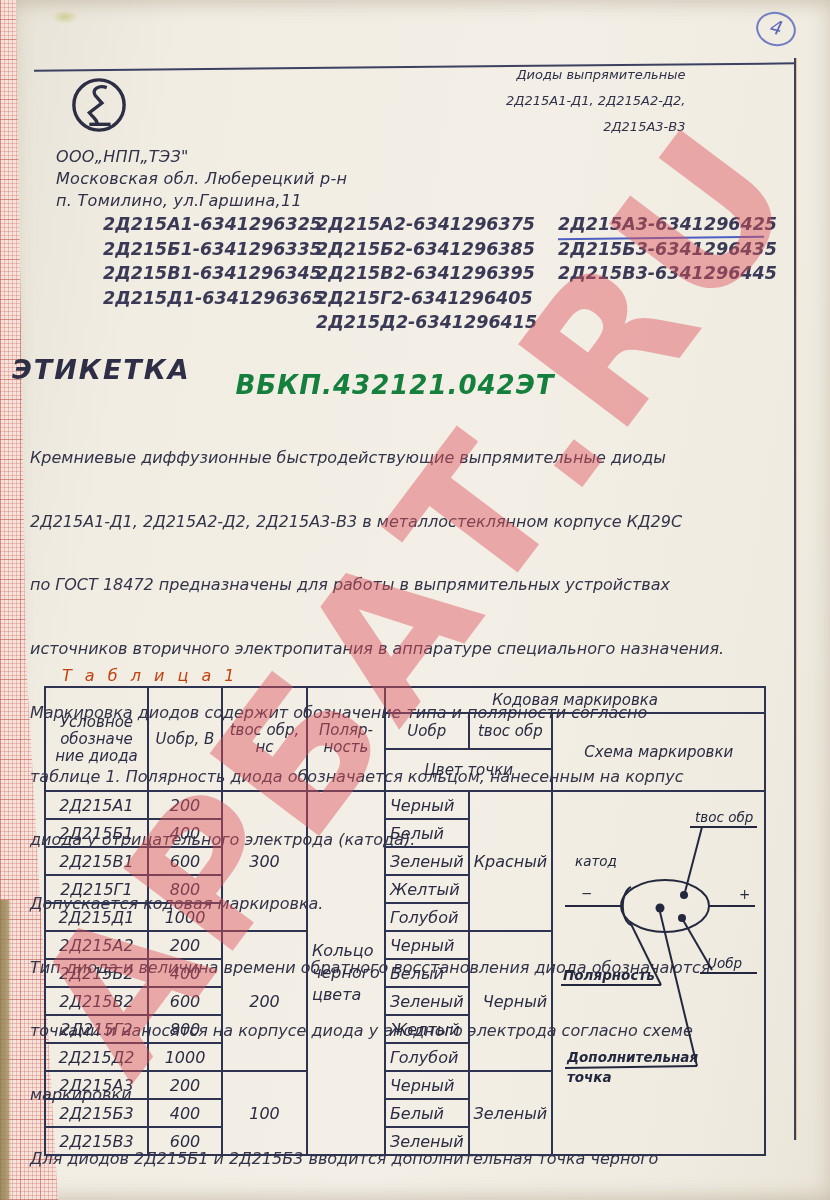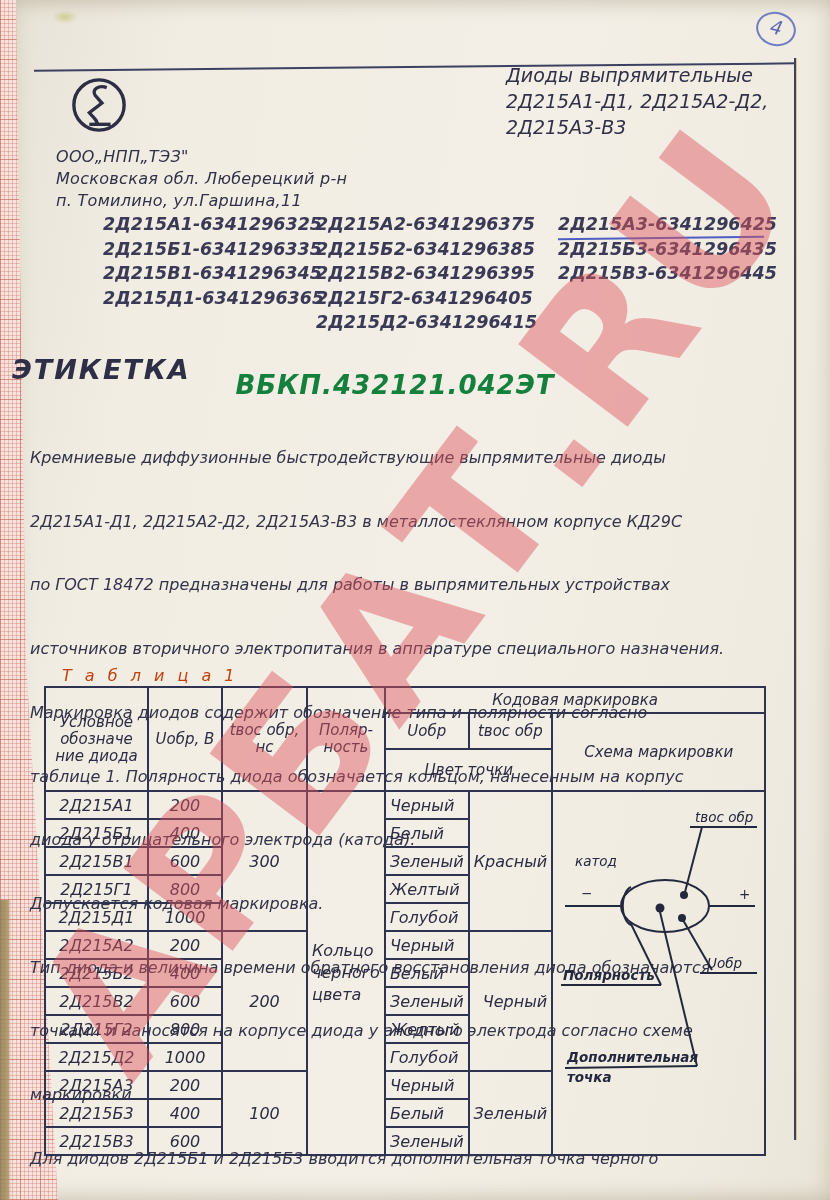--- a/index.html
+++ b/index.html
@@ -33,21 +33,21 @@
   .stain{
     position:absolute;left:52px;top:10px;width:26px;height:14px;border-radius:50%;
     background:radial-gradient(closest-side,rgba(186,190,95,.55),transparent);z-index:2;
   }
   .content{position:absolute;inset:0;z-index:2;color:#333349;font-style:italic;}
   .frame-top{position:absolute;left:34px;top:66px;width:762px;height:2px;background:#3c4162;transform:rotate(-0.55deg);}
   .frame-right{position:absolute;left:794px;top:58px;width:2px;height:1082px;background:#3c4162;box-shadow:1px 0 0 rgba(214,160,60,.55);}
 
   .logo{position:absolute;left:70px;top:76px;width:58px;height:58px;}
   .company{position:absolute;left:56px;top:146px;font-size:16px;line-height:22px;letter-spacing:.3px;color:#303048;}
-  .head-right{position:absolute;left:506px;top:62px;font-size:19px;line-height:26px;color:#303048;}
+  .head-right{position:absolute;left:506px;top:62px;font-size:13px;line-height:26px;color:#303048;text-align:right;}
   .page-num{
     position:absolute;left:756px;top:12px;width:36px;height:30px;border:2px solid #707cc4;border-radius:50%;
     color:#5d69b8;font-size:19px;line-height:27px;text-align:center;transform:rotate(14deg);font-style:italic;
   }
 
   .codes{position:absolute;top:212px;left:0;width:830px;font-size:17.5px;font-weight:bold;color:#3a3a57;}
   .codes .col{position:absolute;top:0;line-height:24.5px;white-space:nowrap;}
   .codes .c1{left:71px;margin-left:32px;} .codes .c2{left:316px;} .codes .c3{left:558px;}
   .blue-underline{position:absolute;left:558px;top:237px;width:206px;height:2px;background:#4d5fc2;transform:rotate(-0.7deg);}
 

